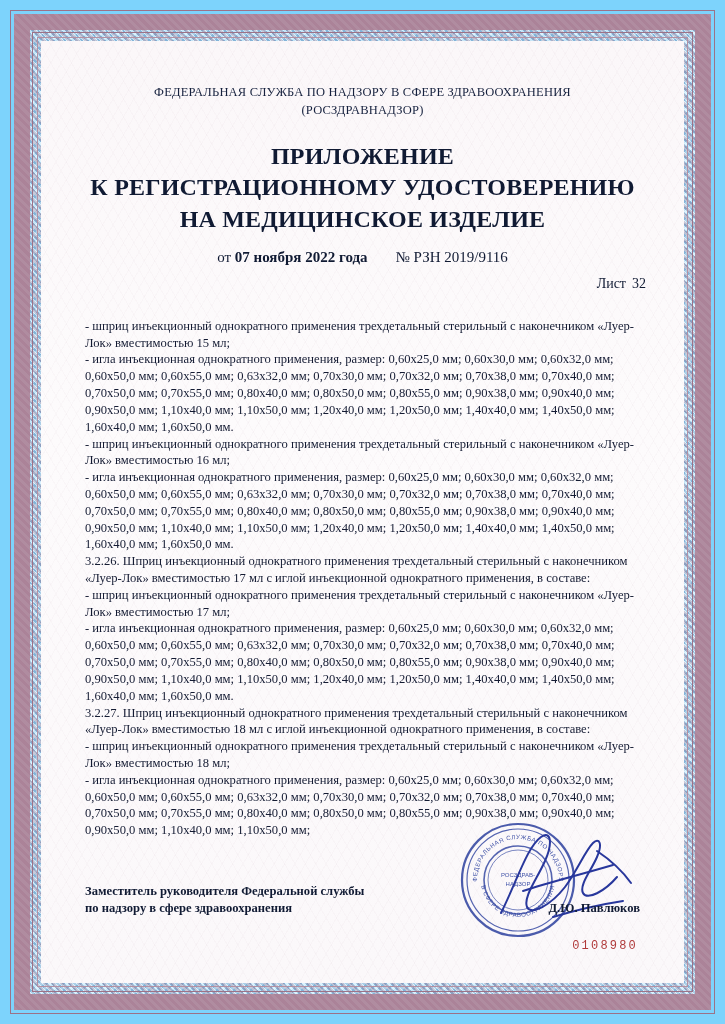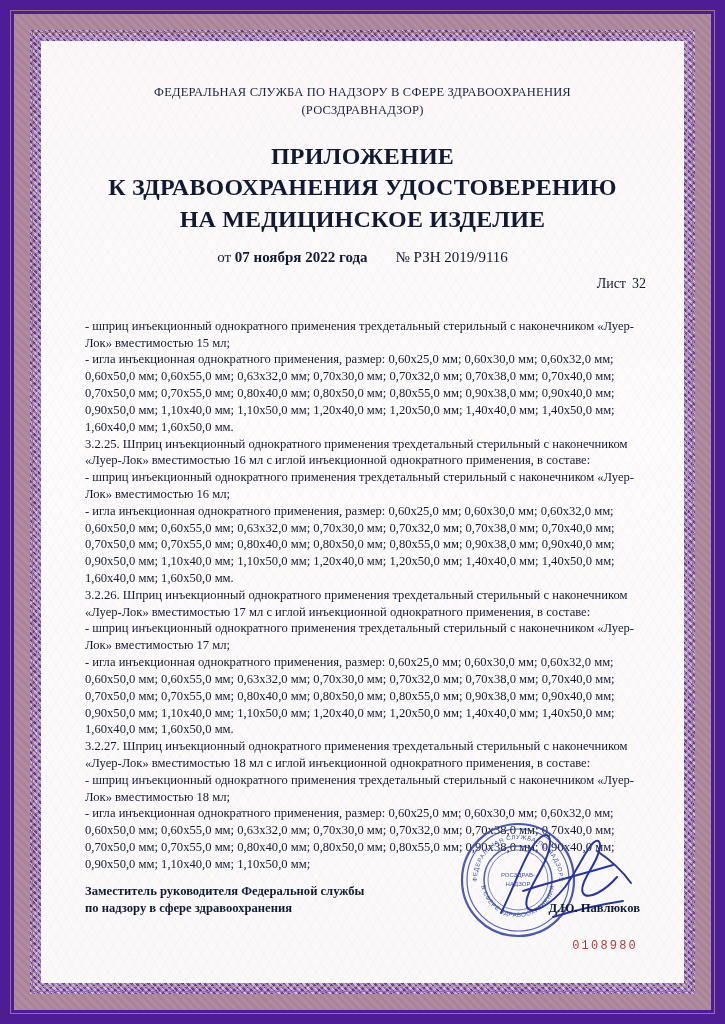--- a/index.html
+++ b/index.html
@@ -12,21 +12,21 @@
     height: 1024px;
     font-family: "Liberation Serif", serif;
     color: #1a1a2e;
     overflow: hidden;
   }
 
   .page {
     position: relative;
     width: 725px;
     height: 1024px;
-    background: #4c1d95;
+    background: #7dd3fc;
     box-sizing: border-box;
   }
 
   
   .border-outer {
     position: absolute;
     left: 14px; top: 14px; right: 14px; bottom: 14px;
     border: 16px solid #b08ca0;
     box-sizing: border-box;
     background:
@@ -202,21 +202,21 @@
   <div class="content-area">
     <div class="inner">
 
       <div class="agency-line">
         <span class="l1">ФЕДЕРАЛЬНАЯ СЛУЖБА ПО НАДЗОРУ В СФЕРЕ ЗДРАВООХРАНЕНИЯ</span>
         <span class="l2">(РОСЗДРАВНАДЗОР)</span>
       </div>
 
       <div class="title">
         <span class="t-line">ПРИЛОЖЕНИЕ</span>
-        <span class="t-line">К ЗДРАВООХРАНЕНИЯ УДОСТОВЕРЕНИЮ</span>
+        <span class="t-line">К РЕГИСТРАЦИОННОМУ УДОСТОВЕРЕНИЮ</span>
         <span class="t-line">НА МЕДИЦИНСКОЕ ИЗДЕЛИЕ</span>
       </div>
 
       <div class="docline">
         <div>
           <span class="date-label">от</span>
           <span class="date-val">07 ноября 2022 года</span>
         </div>
         <div>
           <span class="num-label">№</span>
@@ -224,21 +224,20 @@
         </div>
       </div>
 
       <div class="sheet">
         <span>Лист</span><span class="sheet-no">32</span>
       </div>
 
       <div class="body-text">
         <p>- шприц инъекционный однократного применения трехдетальный стерильный с наконечником «Луер-Лок» вместимостью 15 мл;</p>
         <p>- игла инъекционная однократного применения, размер: 0,60x25,0 мм; 0,60x30,0 мм; 0,60x32,0 мм; 0,60x50,0 мм; 0,60x55,0 мм; 0,63x32,0 мм; 0,70x30,0 мм; 0,70x32,0 мм; 0,70x38,0 мм; 0,70x40,0 мм; 0,70x50,0 мм; 0,70x55,0 мм; 0,80x40,0 мм; 0,80x50,0 мм; 0,80x55,0 мм; 0,90x38,0 мм; 0,90x40,0 мм; 0,90x50,0 мм; 1,10x40,0 мм; 1,10x50,0 мм; 1,20x40,0 мм; 1,20x50,0 мм; 1,40x40,0 мм; 1,40x50,0 мм; 1,60x40,0 мм; 1,60x50,0 мм.</p>
-        <p>3.2.25. Шприц инъекционный однократного применения трехдетальный стерильный с наконечником «Луер-Лок» вместимостью 16 мл с иглой инъекционной однократного применения, в составе:</p>
         <p>- шприц инъекционный однократного применения трехдетальный стерильный с наконечником «Луер-Лок» вместимостью 16 мл;</p>
         <p>- игла инъекционная однократного применения, размер: 0,60x25,0 мм; 0,60x30,0 мм; 0,60x32,0 мм; 0,60x50,0 мм; 0,60x55,0 мм; 0,63x32,0 мм; 0,70x30,0 мм; 0,70x32,0 мм; 0,70x38,0 мм; 0,70x40,0 мм; 0,70x50,0 мм; 0,70x55,0 мм; 0,80x40,0 мм; 0,80x50,0 мм; 0,80x55,0 мм; 0,90x38,0 мм; 0,90x40,0 мм; 0,90x50,0 мм; 1,10x40,0 мм; 1,10x50,0 мм; 1,20x40,0 мм; 1,20x50,0 мм; 1,40x40,0 мм; 1,40x50,0 мм; 1,60x40,0 мм; 1,60x50,0 мм.</p>
         <p>3.2.26. Шприц инъекционный однократного применения трехдетальный стерильный с наконечником «Луер-Лок» вместимостью 17 мл с иглой инъекционной однократного применения, в составе:</p>
         <p>- шприц инъекционный однократного применения трехдетальный стерильный с наконечником «Луер-Лок» вместимостью 17 мл;</p>
         <p>- игла инъекционная однократного применения, размер: 0,60x25,0 мм; 0,60x30,0 мм; 0,60x32,0 мм; 0,60x50,0 мм; 0,60x55,0 мм; 0,63x32,0 мм; 0,70x30,0 мм; 0,70x32,0 мм; 0,70x38,0 мм; 0,70x40,0 мм; 0,70x50,0 мм; 0,70x55,0 мм; 0,80x40,0 мм; 0,80x50,0 мм; 0,80x55,0 мм; 0,90x38,0 мм; 0,90x40,0 мм; 0,90x50,0 мм; 1,10x40,0 мм; 1,10x50,0 мм; 1,20x40,0 мм; 1,20x50,0 мм; 1,40x40,0 мм; 1,40x50,0 мм; 1,60x40,0 мм; 1,60x50,0 мм.</p>
         <p>3.2.27. Шприц инъекционный однократного применения трехдетальный стерильный с наконечником «Луер-Лок» вместимостью 18 мл с иглой инъекционной однократного применения, в составе:</p>
         <p>- шприц инъекционный однократного применения трехдетальный стерильный с наконечником «Луер-Лок» вместимостью 18 мл;</p>
         <p>- игла инъекционная однократного применения, размер: 0,60x25,0 мм; 0,60x30,0 мм; 0,60x32,0 мм; 0,60x50,0 мм; 0,60x55,0 мм; 0,63x32,0 мм; 0,70x30,0 мм; 0,70x32,0 мм; 0,70x38,0 мм; 0,70x40,0 мм; 0,70x50,0 мм; 0,70x55,0 мм; 0,80x40,0 мм; 0,80x50,0 мм; 0,80x55,0 мм; 0,90x38,0 мм; 0,90x40,0 мм; 0,90x50,0 мм; 1,10x40,0 мм; 1,10x50,0 мм;</p>
       </div>
 

